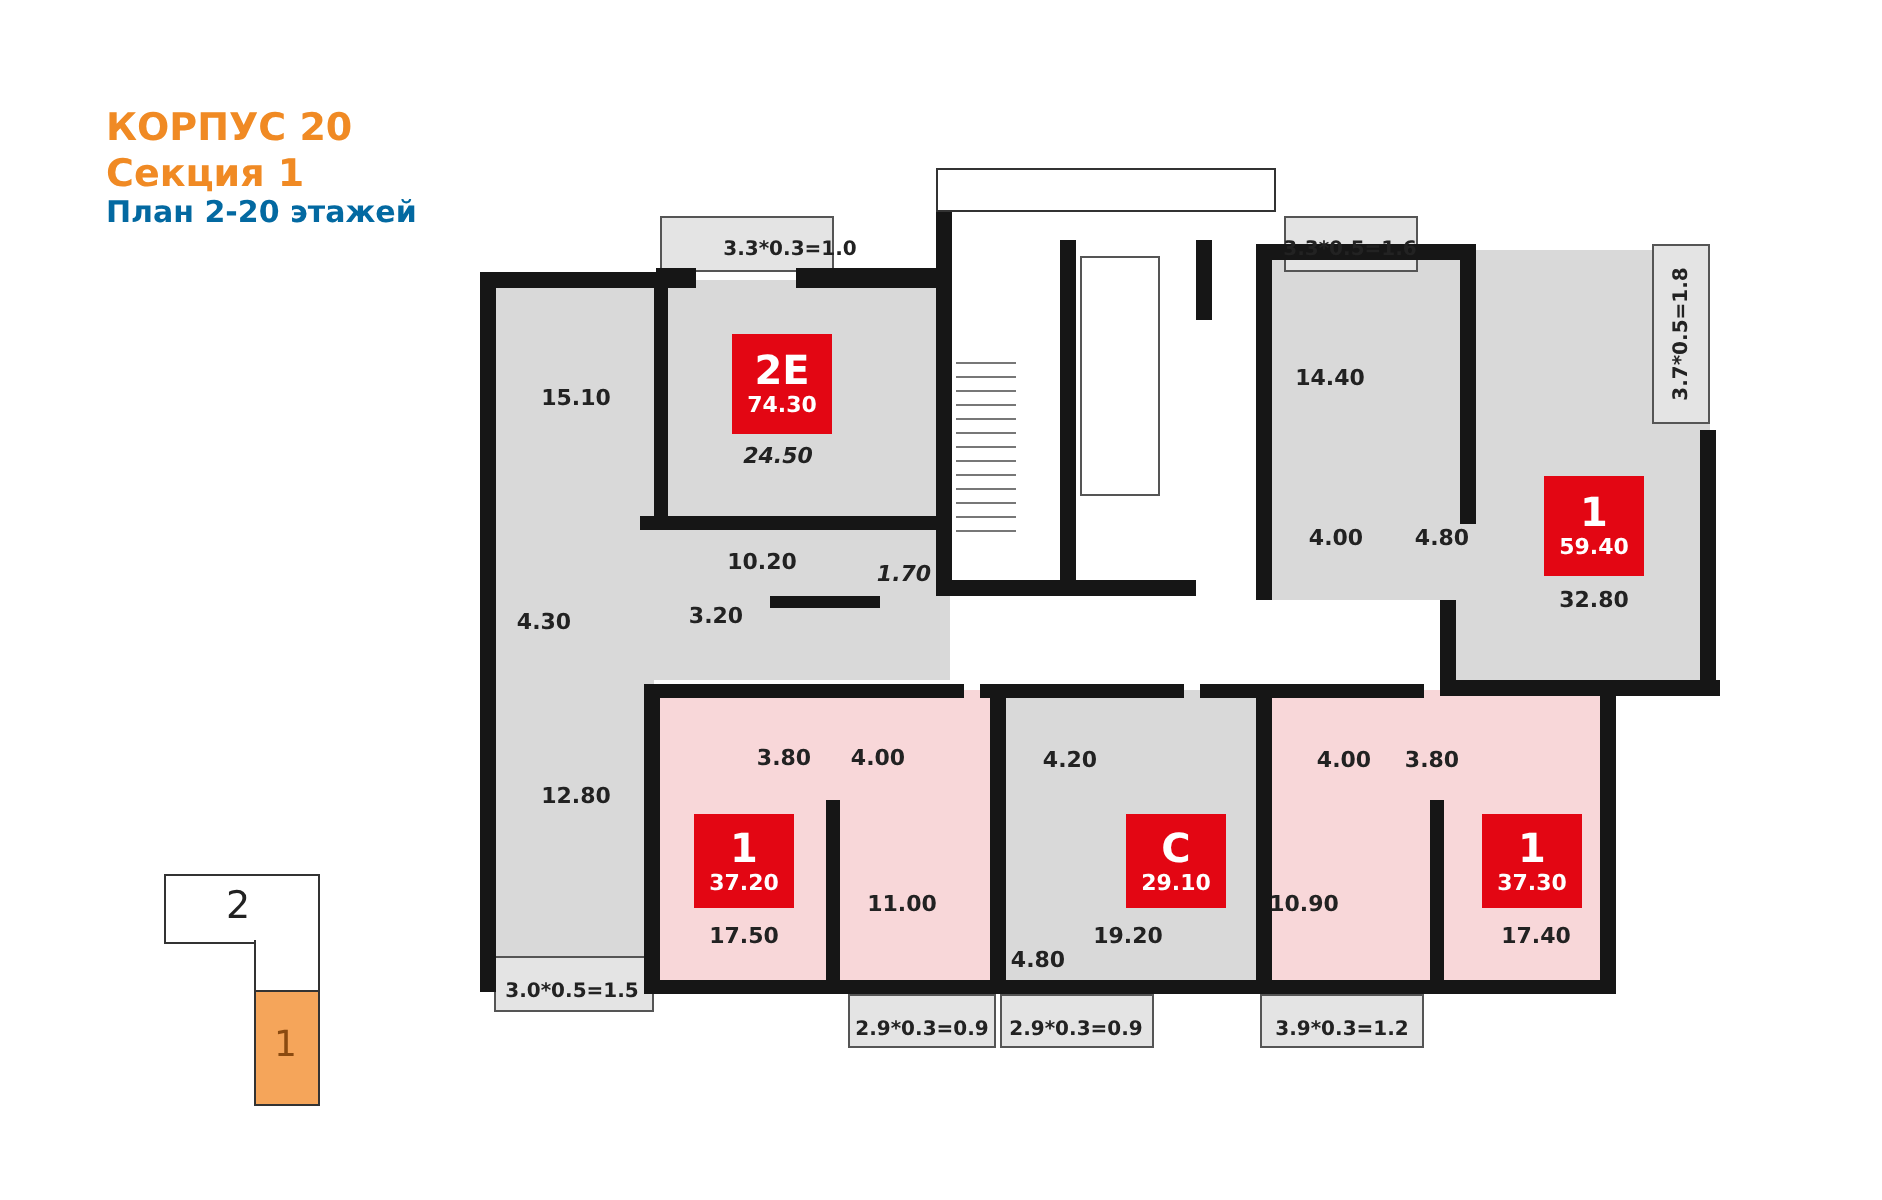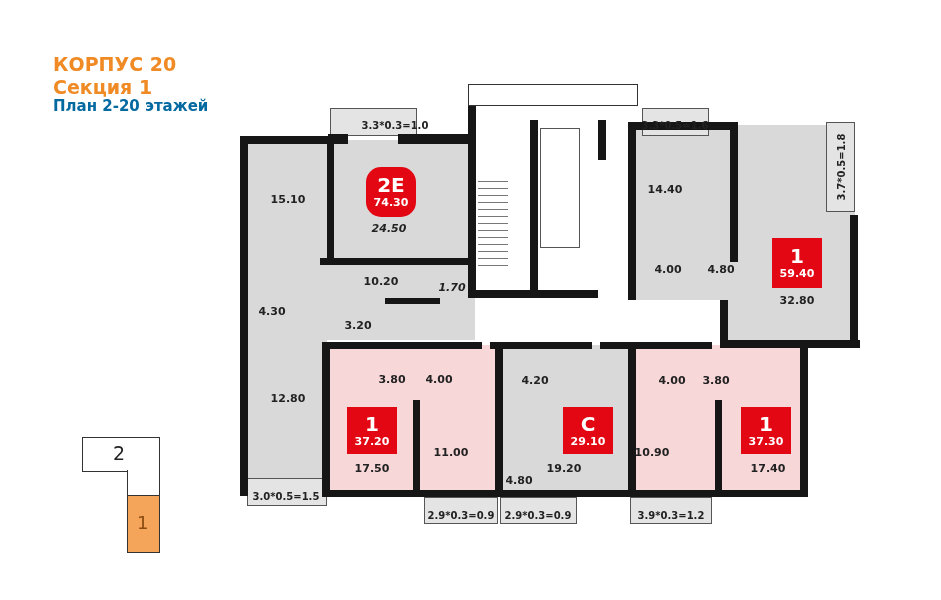--- a/index.html
+++ b/index.html
@@ -72,21 +72,21 @@
   <div class="wall" style="left:600px;top:342px;width:112px;height:7px;"></div>
   <div class="wall" style="left:720px;top:340px;width:140px;height:8px;"></div>
   <div class="wall" style="left:322px;top:342px;width:8px;height:155px;"></div>
   <div class="wall" style="left:413px;top:400px;width:7px;height:95px;"></div>
   <div class="wall" style="left:495px;top:345px;width:8px;height:152px;"></div>
   <div class="wall" style="left:628px;top:345px;width:8px;height:152px;"></div>
   <div class="wall" style="left:715px;top:400px;width:7px;height:95px;"></div>
   <div class="wall" style="left:800px;top:345px;width:8px;height:150px;"></div>
   <div class="wall" style="left:322px;top:490px;width:486px;height:7px;"></div>
 
-  <div class="badge" style="left:366px;top:167px;width:50px;height:50px;border-radius:15px;">
+  <div class="badge" style="left:366px;top:167px;width:50px;height:50px;">
     <span class="t">2E</span>
     <span class="a">74.30</span>
   </div>
   <div class="badge" style="left:772px;top:238px;width:50px;height:50px;">
     <span class="t">1</span>
     <span class="a">59.40</span>
   </div>
   <div class="badge" style="left:347px;top:407px;width:50px;height:47px;">
     <span class="t">1</span>
     <span class="a">37.20</span>
@@ -98,21 +98,21 @@
   <div class="badge" style="left:741px;top:407px;width:50px;height:47px;">
     <span class="t">1</span>
     <span class="a">37.30</span>
   </div>
 
   <div class="area-label" style="left:288px;top:199px;">15.10</div>
   <div class="area-label" style="left:389px;top:228px;font-style:italic;">24.50</div>
   <div class="area-label" style="left:381px;top:281px;">10.20</div>
   <div class="area-label" style="left:452px;top:287px;font-style:italic;">1.70</div>
   <div class="area-label" style="left:272px;top:311px;">4.30</div>
-  <div class="area-label" style="left:358px;top:325px;">3.20</div>
+  <div class="area-label" style="left:358px;top:308px;">3.20</div>
   <div class="area-label" style="left:288px;top:398px;">12.80</div>
   <div class="area-label" style="left:665px;top:189px;">14.40</div>
   <div class="area-label" style="left:668px;top:269px;">4.00</div>
   <div class="area-label" style="left:721px;top:269px;">4.80</div>
   <div class="area-label" style="left:797px;top:300px;">32.80</div>
   <div class="area-label" style="left:392px;top:379px;">3.80</div>
   <div class="area-label" style="left:439px;top:379px;">4.00</div>
   <div class="area-label" style="left:372px;top:468px;">17.50</div>
   <div class="area-label" style="left:451px;top:452px;">11.00</div>
   <div class="area-label" style="left:535px;top:380px;">4.20</div>

